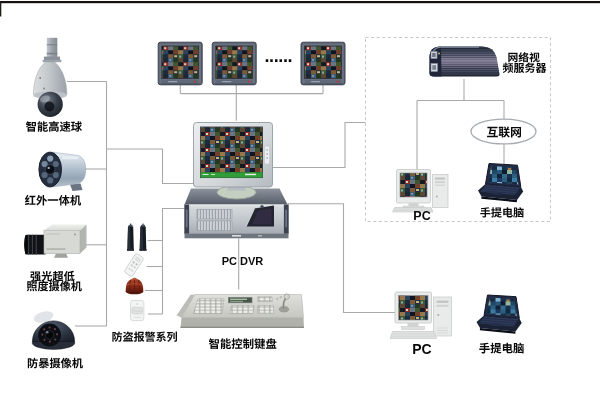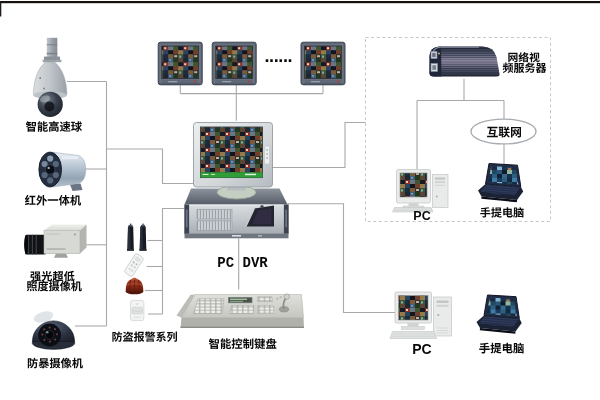--- a/index.html
+++ b/index.html
@@ -435,17 +435,17 @@
 <span class="cjk-overlay" style="left:27.0px;top:346px;font-size:10px;">防暴摄像机</span>
 <span class="cjk-overlay" style="left:111.6px;top:331.1px;font-size:16px;">防盗报警系列</span>
 <span class="cjk-overlay" style="left:214px;top:338.0px;font-size:11.4px;">智能控制键盘</span>
 <span class="cjk-overlay" style="left:507.5px;top:44px;font-size:10.8px;">网络视</span>
 <span class="cjk-overlay" style="left:502.5px;top:62.2px;font-size:11.0px;">频服务器</span>
 <span class="cjk-overlay" style="left:486.5px;top:126.0px;font-size:11.8px;">互联网</span>
 <span class="cjk-overlay" style="left:479.8px;top:206.8px;font-size:11.1px;">手提电脑</span>
 <span class="cjk-overlay" style="left:478.8px;top:342.4px;font-size:11.4px;">手提电脑</span>
 
 <div class="lbl center" id="dots-label" style="left:278.3px;top:47.3px;font-size:18px;">......</div>
-<div class="lbl center" style="left:242.5px;top:256.2px;font-size:14px;font-family:Liberation Mono, monospace;">PC DVR</div>
+<div class="lbl center" style="left:242.5px;top:256.2px;font-size:11px;">PC DVR</div>
 <div class="lbl center" style="left:422px;top:210px;font-size:12.5px;">PC</div>
 <div class="lbl center" style="left:422px;top:342px;font-size:14px;">PC</div>
 
 </div>
 
 </body></html>

